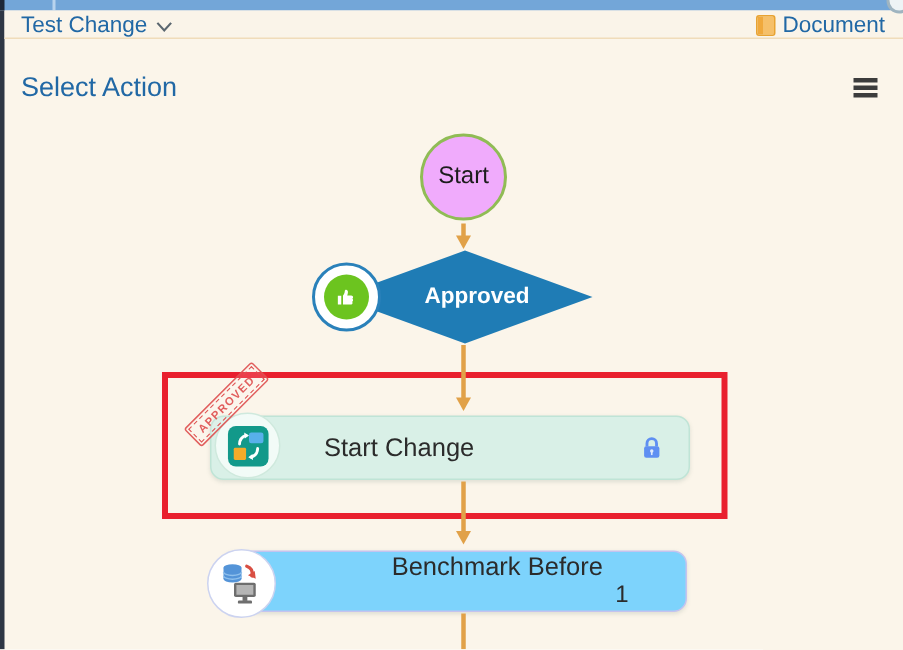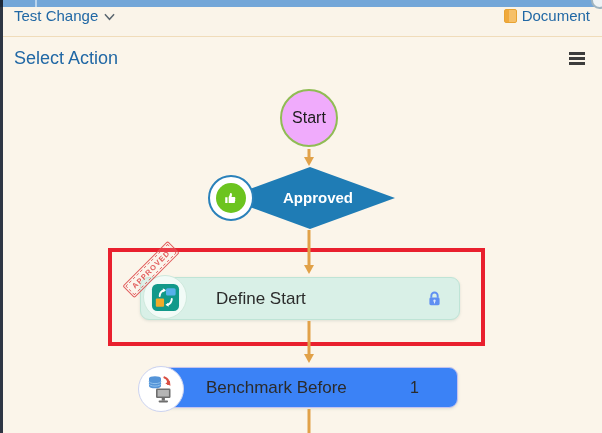--- a/index.html
+++ b/index.html
@@ -8,22 +8,22 @@
 
   
   .topstrip{position:absolute;left:0;top:0;width:602px;height:7px;background:#73a6d8;}
   .topstrip-notch{position:absolute;left:0;top:0;width:3px;height:7px;background:#1d2838;}
   .topstrip-line{position:absolute;left:35px;top:0;width:2px;height:7px;background:#b9d4ee;}
   .leftstrip{position:absolute;left:0;top:7px;width:3px;height:426px;background:#2e3644;}
   .corner-btn{position:absolute;left:591px;top:-8px;width:17px;height:17px;border-radius:50%;
     background:#eef3f5;border:2px solid #9fb4c0;box-sizing:border-box;z-index:40;}
 
   
-  .row1{position:absolute;left:3px;top:7px;width:599px;height:30px;background:#faf4e9;
-    border-bottom:1px solid #f0dcba;box-sizing:border-box;display:flex;align-items:flex-start;}
+  .row1{position:absolute;left:3px;top:7px;width:599px;height:19px;background:#faf4e9;
+    border-bottom:1px solid #f0dcba;box-sizing:border-box;display:flex;align-items:flex-end;}
   .title-group{display:flex;align-items:center;gap:6px;margin-left:11px;cursor:pointer;}
   .title-text{color:#2168a5;font-size:15px;}
   .chev{width:11px;height:8px;margin-top:2px;}
   .doc-group{margin-left:auto;margin-right:12px;display:flex;align-items:center;gap:5px;cursor:pointer;padding-left:34px;}
   .folder-ic{width:13px;height:14px;border-radius:2px;border:1px solid #e8a332;box-sizing:border-box;
     background:linear-gradient(90deg,#f0a93c 0 4px,#f6c069 4px);}
   .doc-text{color:#2168a5;font-size:15px;}
 
   .row2{position:absolute;left:3px;top:38px;width:599px;height:40px;display:flex;align-items:center;}
   .action-text{color:#2168a5;font-size:18px;margin-left:11px;cursor:pointer;}
@@ -47,22 +47,22 @@
     background:#ffffff;border:2.5px solid #2a81ba;box-sizing:border-box;z-index:4;
     display:flex;align-items:center;justify-content:center;}
   .approve-badge .green{width:30px;height:30px;border-radius:50%;background:#6cc41f;
     display:flex;align-items:center;justify-content:center;}
 
   .task{position:absolute;box-sizing:border-box;border-radius:9px;z-index:2;
     display:flex;align-items:center;font-size:17px;color:#2b2b2b;cursor:pointer;
     box-shadow:0 1px 3px rgba(90,120,110,.18);}
   .task-define{left:140px;top:277px;width:320px;height:43px;background:#d9f0e7;border:1px solid #bfe4d6;
     padding-left:75px;}
-  .task-bench{left:148px;top:367px;width:310px;height:41px;background:#3b82f6;border:1px solid #c4c3ef;
-    padding-left:57px;}
+  .task-bench{left:148px;top:367px;width:310px;height:41px;background:#7dd3fc;border:1px solid #c4c3ef;
+    padding-left:57px;flex-direction:column;}
   .task .count{margin-left:auto;margin-right:38px;font-size:16px;}
   .task .lock{margin-left:auto;margin-right:16px;display:flex;}
 
   .node-badge{position:absolute;border-radius:50%;background:#fdfefd;box-sizing:border-box;z-index:3;
     display:flex;align-items:center;justify-content:center;}
   .badge-define{left:143px;top:275px;width:44px;height:44px;border:1.5px solid #cfe9dd;background:#f2fbf7;}
   .badge-bench{left:138px;top:366px;width:46px;height:46px;border:1.5px solid #ccd3f0;background:#ffffff;}
 
   .stamp{position:absolute;left:119px;top:261px;z-index:5;transform:rotate(-45deg);
     border:1px solid #df5252;border-radius:2px;padding:1px;opacity:.92;background:rgba(255,250,245,.15);}
@@ -127,21 +127,21 @@
   <div class="diamond-label">Approved</div>
   <div class="approve-badge">
     <div class="green">
       <svg width="19" height="19" viewBox="0 0 20 20">
         <path fill="#ffffff" d="M3.4 8.6h2.4v6.2H3.4z M7 14.8h5.3c.8 0 1.4-.5 1.4-1.2 0-.3-.1-.6-.3-.8.4-.2.7-.6.7-1.1 0-.4-.2-.8-.5-1 .3-.2.5-.6.5-1 0-.7-.6-1.2-1.3-1.2H10c.2-.7.5-1.7.5-2.5 0-1-.5-1.7-1.3-1.7-.6 0-.9.4-.9 1 0 1.6-1.3 3.2-1.3 3.2v6.3z"></path>
       </svg>
     </div>
   </div>
 
   <div class="task task-define">
-    <span>Define Start</span>
+    <span>Start Change</span>
     <span class="lock">
       <svg width="17" height="17" viewBox="0 0 16 16">
         <path d="M5 7.2V5.3a3 3 0 0 1 6 0v1.9" fill="none" stroke="#5f8ff2" stroke-width="1.8"></path>
         <rect x="3.2" y="7" width="9.6" height="7.3" rx="1.4" fill="#5f8ff2"></rect>
         <circle cx="8" cy="10" r="1.1" fill="#dfe9fd"></circle>
         <rect x="7.5" y="10.4" width="1" height="2.2" fill="#dfe9fd"></rect>
       </svg>
     </span>
   </div>
   <div class="node-badge badge-define">

